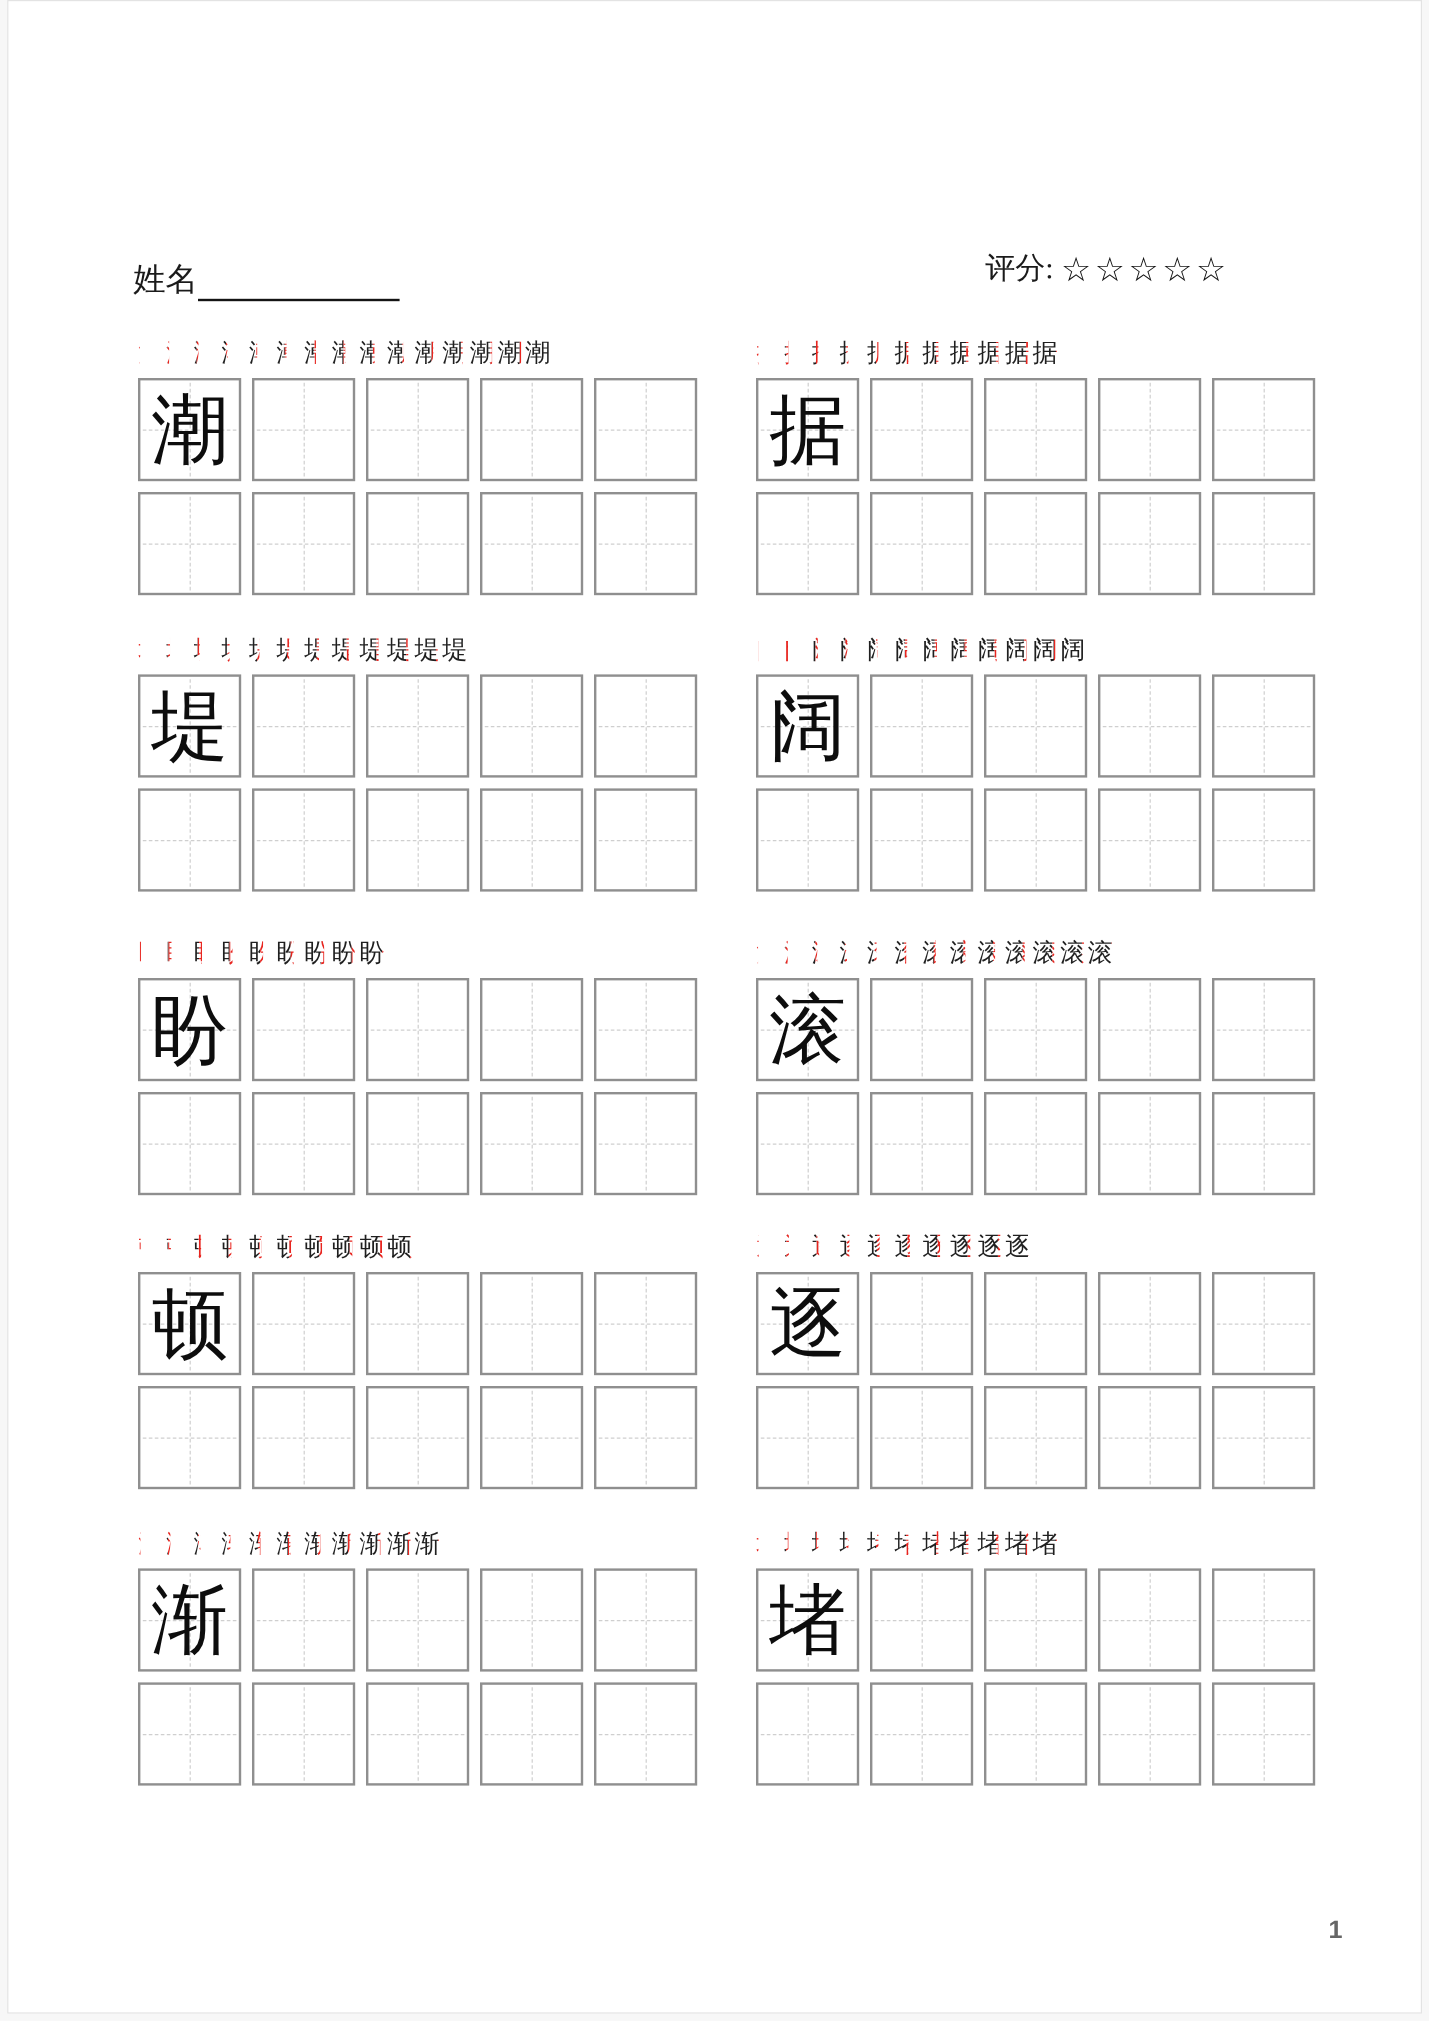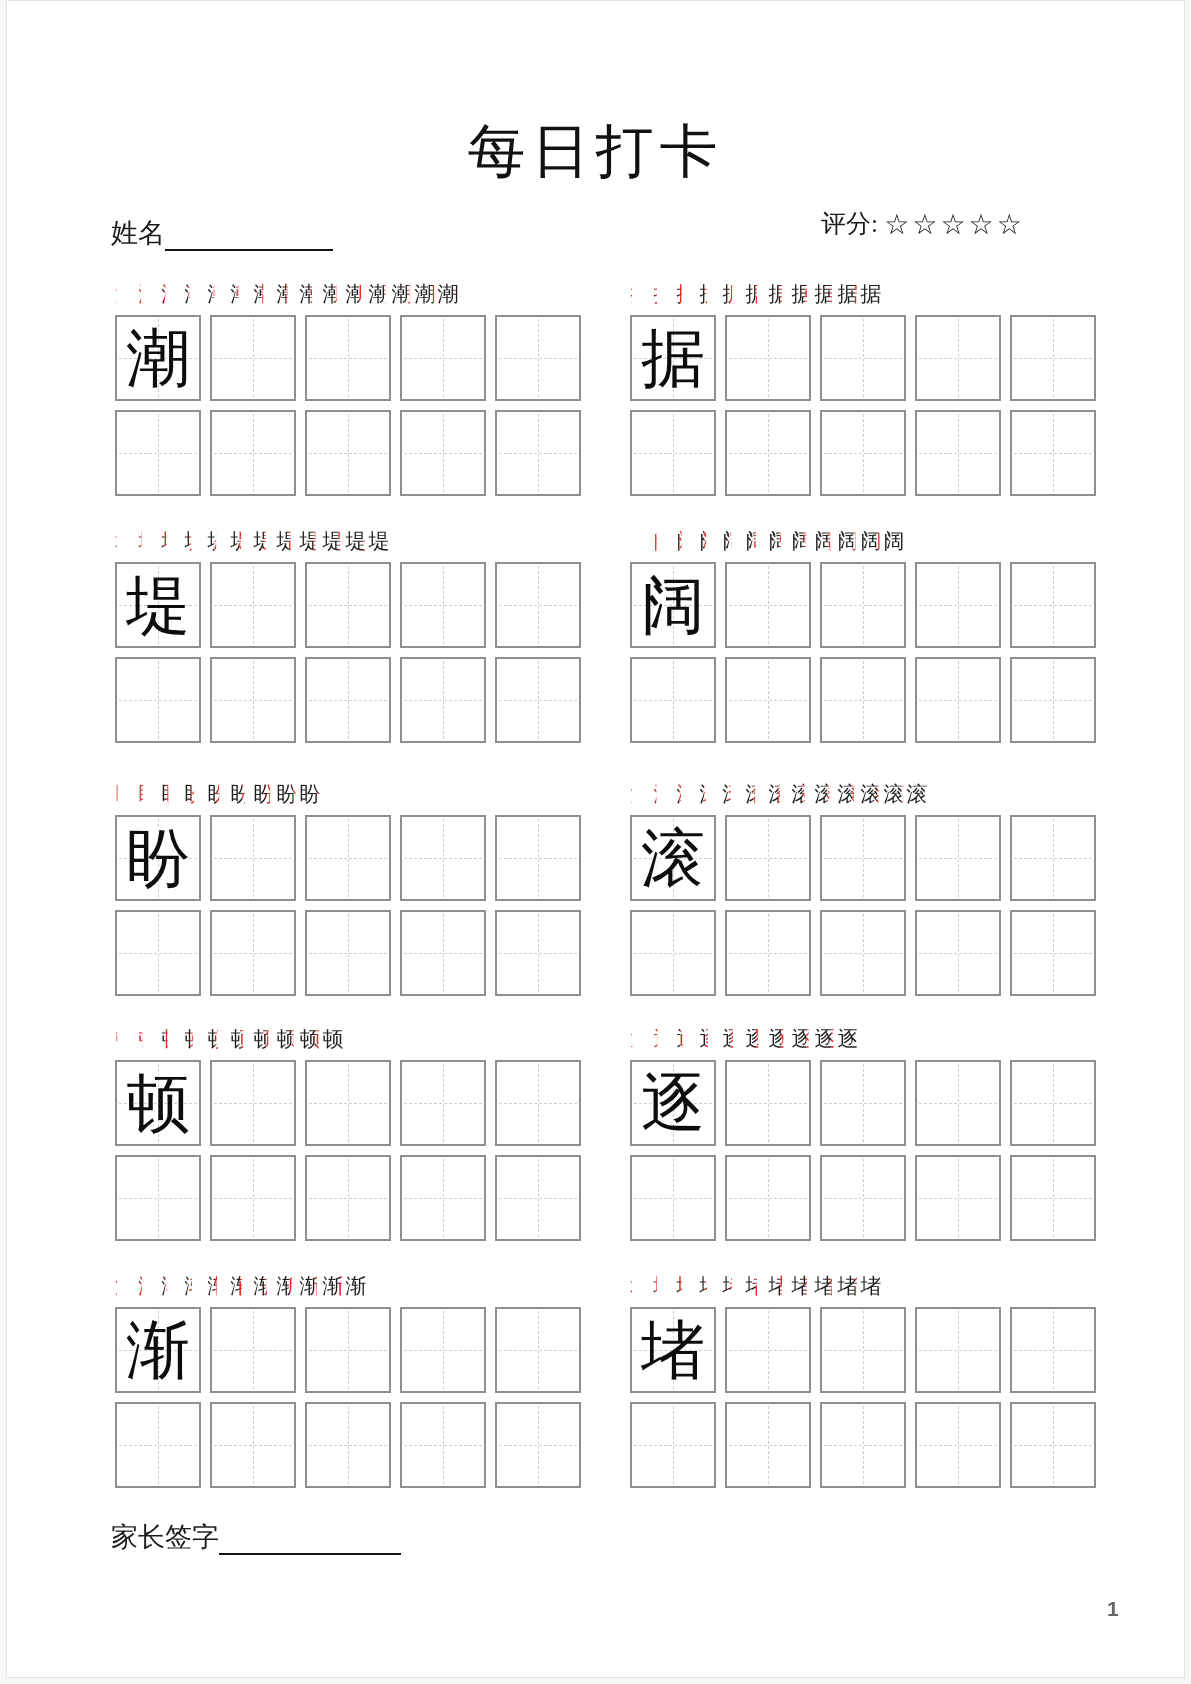--- a/index.html
+++ b/index.html
@@ -57,21 +57,20 @@
   .page-number{
     position:absolute;left:1100px;top:1596px;font-size:21px;font-weight:700;
     color:#666;font-family:"Liberation Sans","DejaVu Sans",sans-serif;
   }
 </style>
 </head>
 <body>
 
 <div class="page">
 
-  <h1 class="page-title">每日打卡</h1>
 
   <div class="name-row">
     <span>姓名</span><span class="uline w168"></span>
   </div>
 
   <div class="score-row">
     <span>评分:</span>
     <span class="stars"><span>☆</span><span>☆</span><span>☆</span><span>☆</span><span>☆</span></span>
   </div>
 
@@ -261,20 +260,17 @@
         <div class="box-row">
           <div class="cell"></div>
           <div class="cell"></div>
           <div class="cell"></div>
           <div class="cell"></div>
           <div class="cell"></div>
         </div>
       </div>
     </div>
 
-  <div class="footer-row">
-    <span>家长签字</span><span class="uline w180"></span>
-  </div>
 
 
   <div class="page-number">1</div>
 
 </div>
 
 </body></html>

